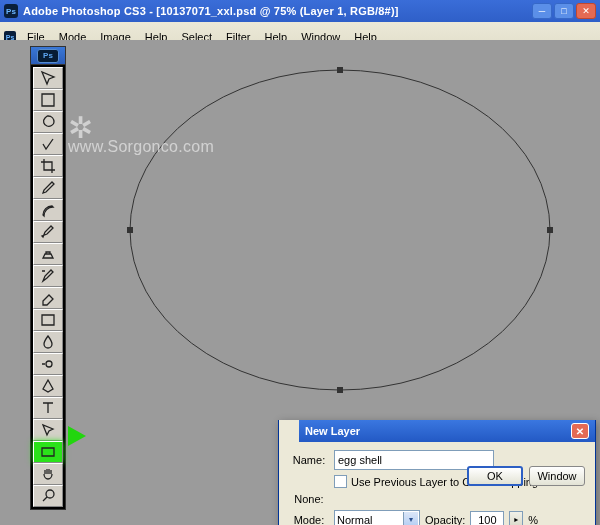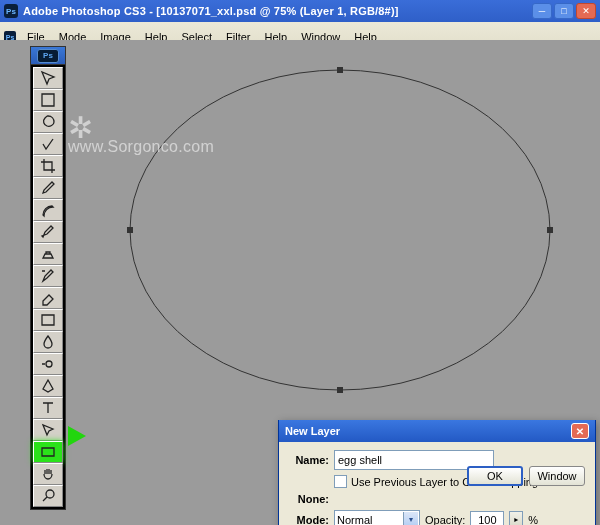--- a/index.html
+++ b/index.html
@@ -27,26 +27,26 @@
 .arrow-hint { position: absolute; top: 426px; left: 68px; width: 0; height: 0; border-left: 18px solid #22d60e; border-top: 10px solid transparent; border-bottom: 10px solid transparent; filter: blur(.5px); }
 
 .canvas-ellipse { position: absolute; top: 60px; left: 120px; }
 .ctrl-pt { fill: #333; }
 
 .watermark { position: absolute; top: 118px; left: 68px; color: #efefef; opacity: .65; font-size: 10px; font-family: Arial; }
 .watermark .gear { font-size: 30px; line-height: 20px; }
 .watermark .txt { font-size: 16px; letter-spacing: .3px; }
 
 .dialog { position: absolute; top: 420px; left: 278px; width: 318px; background: #ece9d8; border: 1px solid #003399; border-top: none; box-shadow: 2px 2px 8px rgba(0,0,0,.3); }
-.dlg-title { height: 22px; background: linear-gradient(#3a77e0, #2359c4); color: #fff; font-weight: bold; display: flex; align-items: center; padding: 0 6px; }
+.dlg-title { height: 22px; background: linear-gradient(#3a77e0, #2359c4); color: #fff; font-weight: bold; display: flex; align-items: center; padding: 0 6px; margin-left: 20px; }
 .dlg-title .t { flex: 1; }
 .dlg-title .x { width: 18px; height: 16px; background: #e46a54; border: 1px solid #fff; border-radius: 3px; display: flex; align-items: center; justify-content: center; font-size: 10px; cursor: pointer; }
 .dlg-body { padding: 8px 10px 10px 10px; }
 .row { display: flex; align-items: center; margin-bottom: 5px; gap: 5px; }
-.lbl { width: 40px; text-align: right; color: #000; font-weight: bold; }
+.lbl { width: 40px; text-align: center; color: #000; }
 .txtfield { flex: 1; height: 18px; border: 1px solid #7f9db9; background: #fff; padding: 9px 3px; font-size: 11px; }
 .btn { width: 56px; height: 20px; background: linear-gradient(#fff,#e3e3d5); border: 1px solid #888; border-radius: 3px; cursor: pointer; font-size: 11px; }
 .btn.primary { border: 2px solid #2c5fc4; }
 .chk-row { margin-left: 45px; display: flex; align-items: center; gap: 4px; }
 .chk { width: 13px; height: 13px; border: 1px solid #7f9db9; background: #fff; }
 .sel { width: 86px; height: 19px; border: 1px solid #7f9db9; background: #fff; display: flex; align-items: center; padding: 0 2px; cursor: pointer; position: relative; }
 .sel .arrow { position: absolute; right: 1px; top: 1px; width: 15px; height: 15px; background: linear-gradient(#dbe6f7,#b3cdf3); border-left: 1px solid #7f9db9; display: flex; align-items: center; justify-content: center; font-size: 8px; color: #2b4f8f; }
 .swatch { width: 12px; height: 12px; border: 1px solid #888; background: #fff; margin-right: 3px; }
 .opfield { width: 34px; height: 18px; border: 1px solid #7f9db9; background: #fff; text-align: center; padding: 1px; }
 .pct-btn { width: 14px; height: 18px; border: 1px solid #7f9db9; background: linear-gradient(#f0f0e8,#d8d8c8); display: flex; align-items: center; justify-content: center; font-size: 8px; cursor: pointer; }

